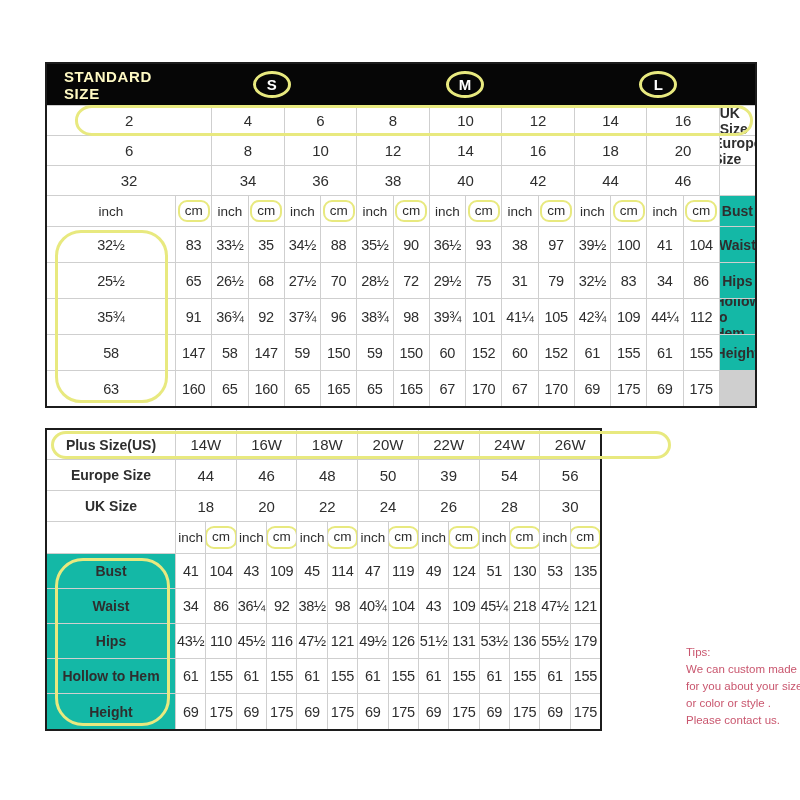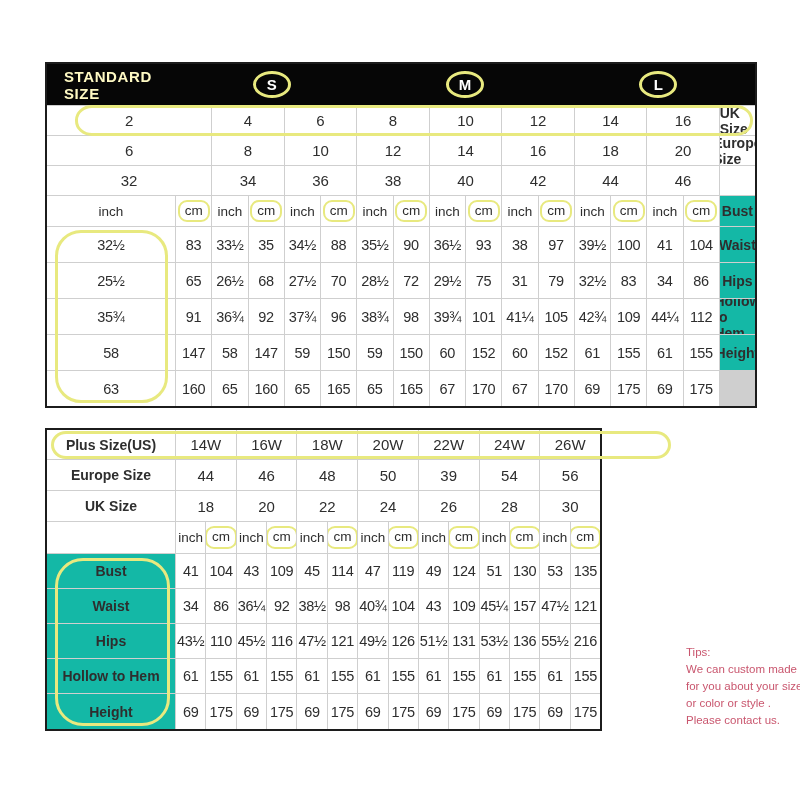--- a/index.html
+++ b/index.html
@@ -290,38 +290,38 @@
       <div class="cell value">86</div>
       <div class="cell value">36¼</div>
       <div class="cell value">92</div>
       <div class="cell value">38½</div>
       <div class="cell value">98</div>
       <div class="cell value">40¾</div>
       <div class="cell value">104</div>
       <div class="cell value">43</div>
       <div class="cell value">109</div>
       <div class="cell value">45¼</div>
-      <div class="cell value">157</div>
+      <div class="cell value">218</div>
       <div class="cell value">47½</div>
       <div class="cell value">121</div>
       <div class="cell measure-label">Hips</div>
       <div class="cell value">43½</div>
       <div class="cell value">110</div>
       <div class="cell value">45½</div>
       <div class="cell value">116</div>
       <div class="cell value">47½</div>
       <div class="cell value">121</div>
       <div class="cell value">49½</div>
       <div class="cell value">126</div>
       <div class="cell value">51½</div>
       <div class="cell value">131</div>
       <div class="cell value">53½</div>
       <div class="cell value">136</div>
       <div class="cell value">55½</div>
-      <div class="cell value">216</div>
+      <div class="cell value">179</div>
       <div class="cell measure-label">Hollow to Hem</div>
       <div class="cell value">61</div>
       <div class="cell value">155</div>
       <div class="cell value">61</div>
       <div class="cell value">155</div>
       <div class="cell value">61</div>
       <div class="cell value">155</div>
       <div class="cell value">61</div>
       <div class="cell value">155</div>
       <div class="cell value">61</div>

